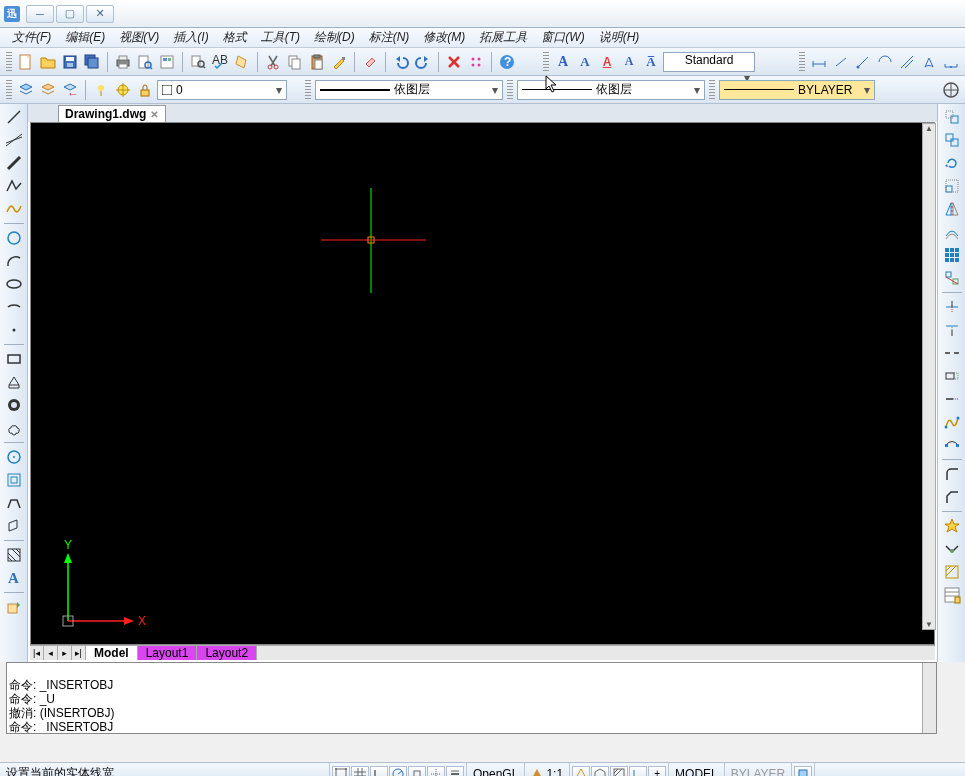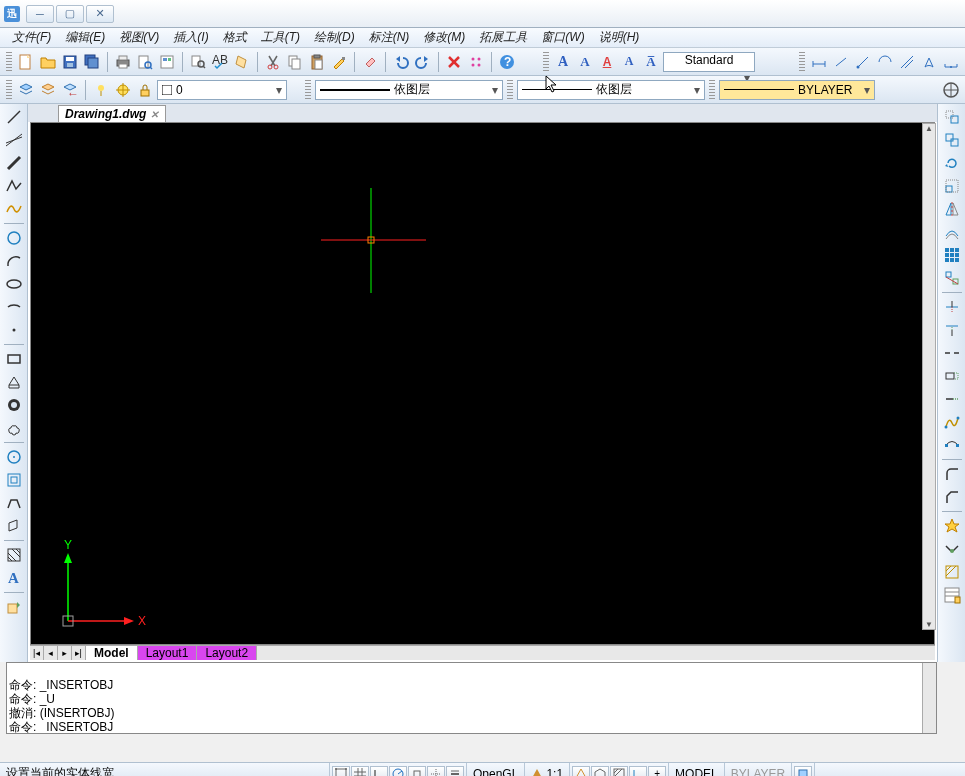--- a/index.html
+++ b/index.html
@@ -21,21 +21,21 @@
 .color-combo { width:188px; }
 .lt-combo { width:188px; }
 .lw-combo { width:156px; background:#ffe89a; }
 .style-combo { width:92px;flex-direction:column; }
 .workspace { display:flex; height:558px; }
 .vtb { width:28px; background:linear-gradient(90deg,#f4f8fd,#dbe6f2); border-right:1px solid #b0c0d0; display:flex; flex-direction:column; align-items:center; padding:2px 0; gap:1px; }
 .vtb-right { border-right:none; border-left:1px solid #b0c0d0; }
 .vbtn { width:22px; height:22px; display:flex; align-items:center; justify-content:center; flex:none; }
 .vsep { width:20px; height:1px; background:#a0b0c0; margin:2px 0; flex:none; }
 .center { flex:1; display:flex; flex-direction:column; background:#fff; }
-.doc-tabs { height:18px; background:#e0e6ee; display:flex; align-items:flex-end; padding-left:30px;font-style:italic; }
+.doc-tabs { height:18px; background:#e0e6ee; display:flex; align-items:flex-end; padding-left:30px; }
 .doc-tab { background:#fff; border:1px solid #999; border-bottom:none; padding:1px 6px; display:flex; align-items:center; gap:4px; font-weight:bold; font-size:11px; }
 .doc-tab .x { color:#888; font-size:10px; }
 .canvas-wrap { flex:1; position:relative; border:1px solid #888; margin:0 2px; }
 .canvas { position:absolute; inset:0; background:#000; overflow:hidden; }
 .scrollbar-v { position:absolute; right:-2px; top:0; bottom:14px; width:14px; background:#e8e8e8; border:1px solid #aaa; }
 .scrollbar-v::before { content:"▲"; position:absolute; top:0; left:0; right:0; text-align:center; font-size:8px; color:#555; }
 .scrollbar-v::after { content:"▼"; position:absolute; bottom:0; left:0; right:0; text-align:center; font-size:8px; color:#555; }
 .layout-tabs { height:15px; background:#e8e8e8; display:flex; align-items:center; border-top:1px solid #aaa; margin:0 2px 2px 2px; font-size:11px; }
 .lt-nav { display:flex; }
 .lt-nav span { width:14px; text-align:center; border-right:1px solid #aaa; font-size:9px; line-height:14px; }

